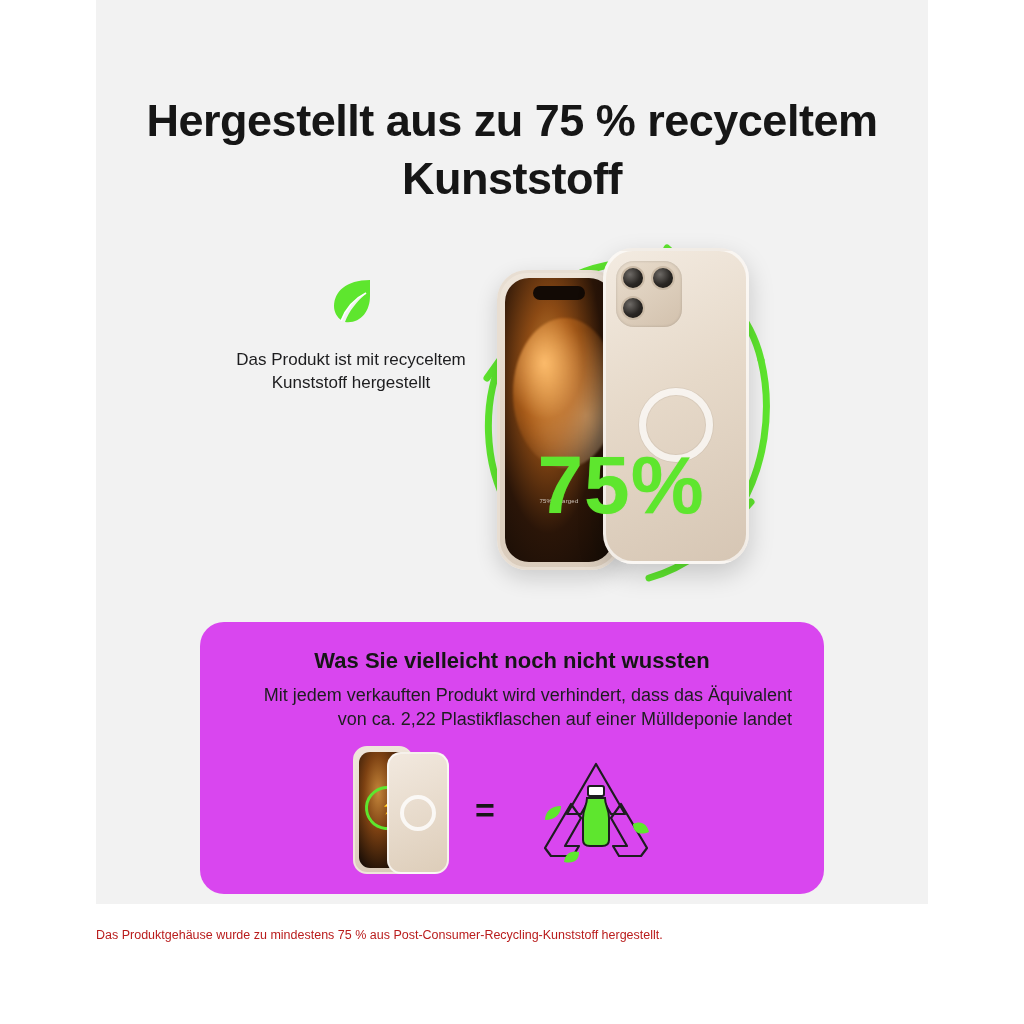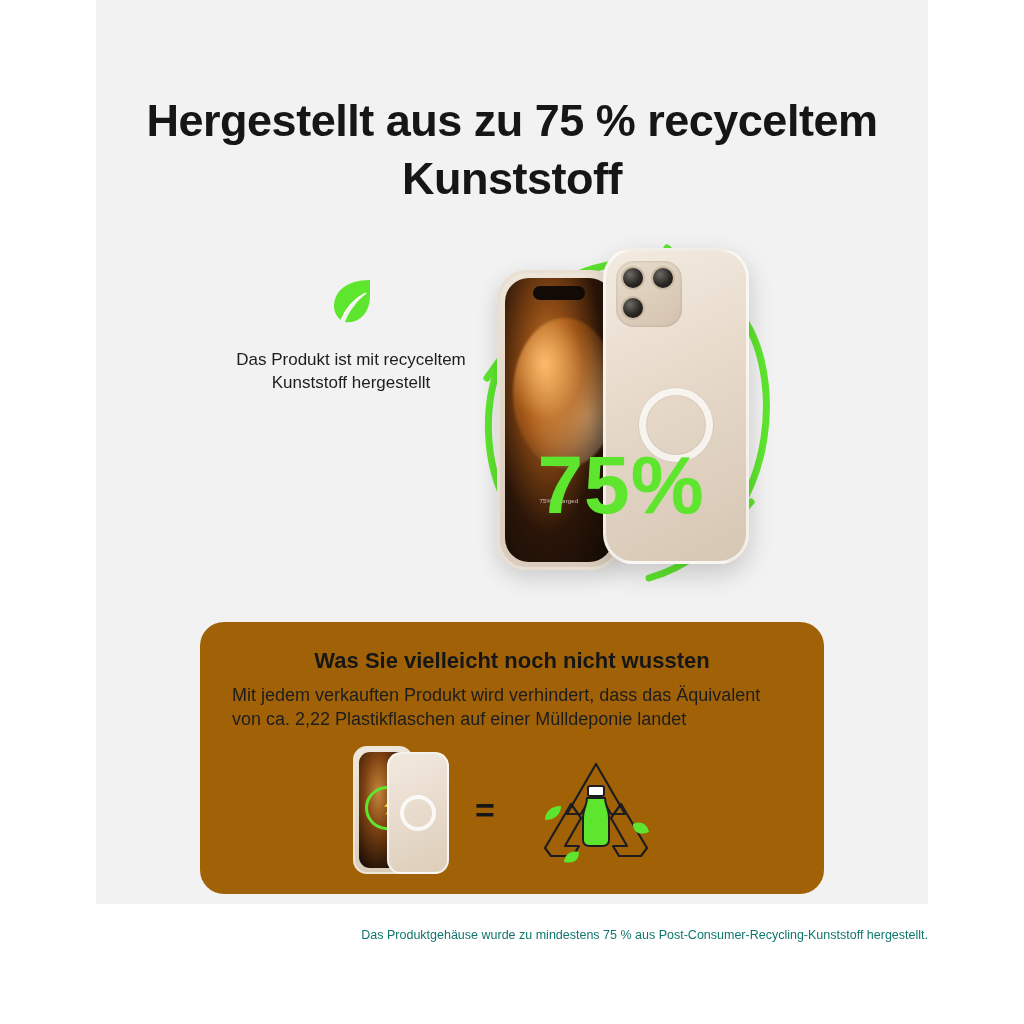--- a/index.html
+++ b/index.html
@@ -159,34 +159,34 @@
     white-space: nowrap;
     text-shadow: 0 0 1px rgba(94,230,46,0.4);
   }
   .big75 .pct { color: #5ee62e; }
 
   
   .card {
     position: absolute;
     left: 104px; top: 622px;
     width: 624px; height: 272px;
-    background: #a16207;
+    background: #d946ef;
     border-radius: 24px;
   }
   .card-title {
     margin-top: 26px;
     text-align: center;
     font-size: 22px;
     font-weight: 700;
     color: #161616;
   }
   .card-sub {
     margin: 10px auto 0 auto;
     width: 560px;
-    text-align: left;
+    text-align: right;
     font-size: 18px;
     line-height: 1.32;
     color: #1d1d1f;
   }
   .card-row {
     position: absolute;
     left: 0; right: 0; bottom: 18px;
     height: 132px;
     display: flex;
     align-items: center;
@@ -244,23 +244,23 @@
     font-size: 34px;
     font-weight: 700;
     color: #161616;
   }
 
   
   .footnote {
     position: absolute;
     left: 0; top: 928px;
     width: 832px;
-    text-align: right;
+    text-align: left;
     font-size: 12.5px;
-    color: #0f766e;
+    color: #b91c1c;
   }
 </style>
 </head>
 <body>
 
 <div class="page">
   <div class="canvas">
 
     <h1 class="headline">Hergestellt aus zu 75 % recyceltem Kunststoff</h1>
 

